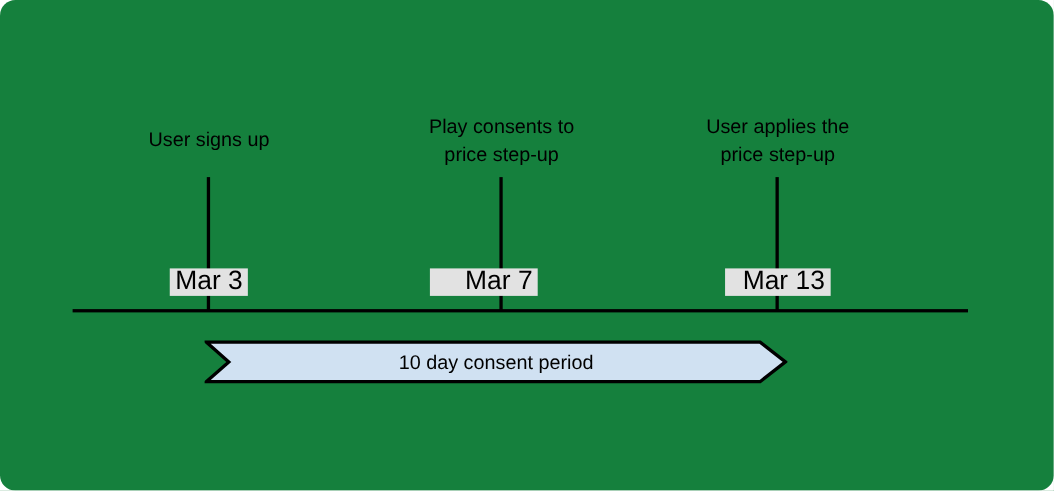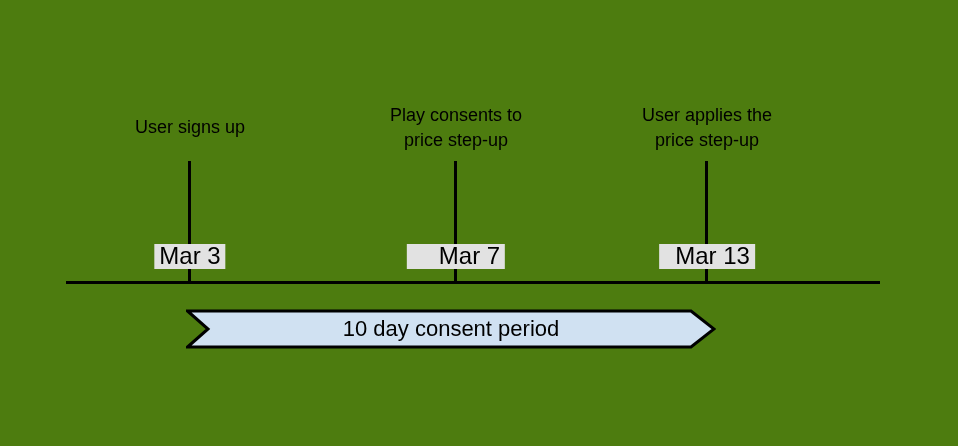--- a/index.html
+++ b/index.html
@@ -8,22 +8,23 @@
     padding: 0;
     background: #ffffff;
   }
   body {
     font-family: "Liberation Sans", "DejaVu Sans", sans-serif;
   }
   #canvas {
     position: relative;
     width: 958px;
     height: 446px;
-    background: #4d7c0f;
+    background: #15803d;
     overflow: hidden;
+    border-radius: 14px;
   }
   
   .axis-line {
     position: absolute;
     background: #000000;
   }
   
   .tick-stem {
     position: absolute;
     width: 3px;
@@ -59,21 +60,21 @@
   }
   .banner-label {
     position: absolute;
     top: 0;
     left: 0;
     width: 100%;
     height: 100%;
     display: flex;
     align-items: center;
     justify-content: center;
-    font-size: 22px;
+    font-size: 18px;
     color: #000000;
     pointer-events: none;
   }
 </style>
 </head>
 <body>
 
 <div id="canvas">
 
   <div class="event-caption" style="left:190px; top:115px; width:260px;">User signs up</div>
@@ -85,21 +86,21 @@
 price step-up</div>
 
   <div class="tick-stem" style="left:188px; top:161px; height:122px;"></div>
 
   <div class="tick-stem" style="left:454px; top:161px; height:122px;"></div>
 
   <div class="tick-stem" style="left:705px; top:161px; height:122px;"></div>
 
   <div class="date-chip" style="left:190px; top:244px;">Mar 3</div>
 
-  <div class="date-chip" style="left:456px; top:244px;padding-left:32px;">Mar 7</div>
+  <div class="date-chip" style="left:440px; top:244px;padding-left:32px;">Mar 7</div>
 
   <div class="date-chip" style="left:707px; top:244px;padding-left:16px;">Mar 13</div>
 
   <div class="axis-line" style="left:66px; top:281px; width:814px; height:3px;"></div>
 
   <div class="banner" style="left:186px; top:309px; width:530px; height:40px;">
     <svg width="530" height="40" viewBox="0 0 530 40">
       <polygon points="1.5,2 505,2 528,20 505,38 1.5,38 22,20" fill="#d0e1f2" stroke="#000000" stroke-width="3" stroke-linejoin="miter"></polygon>
     </svg>
     <div class="banner-label">10 day consent period</div>

